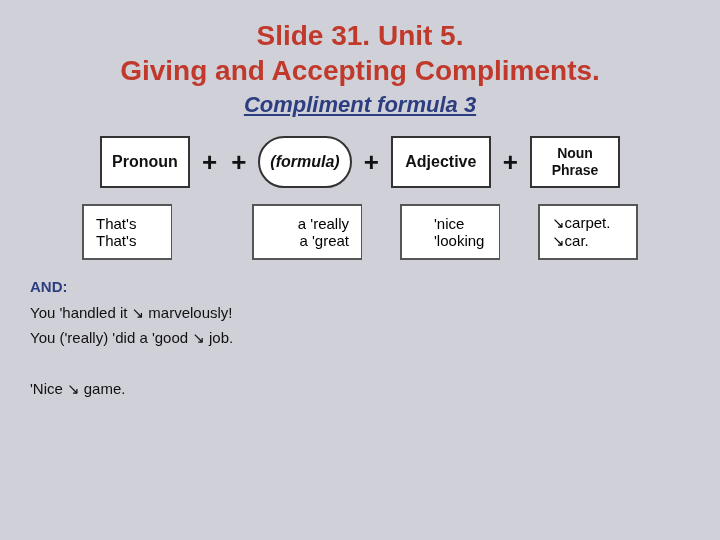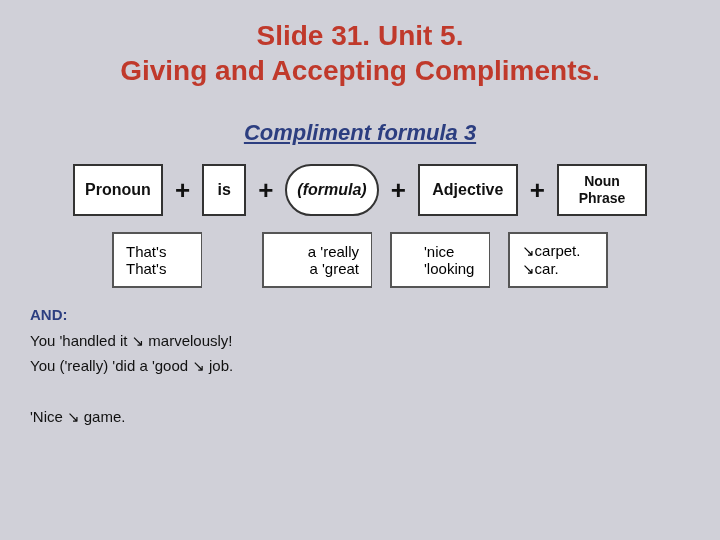--- a/index.html
+++ b/index.html
@@ -26,21 +26,20 @@
     }
 
     .subtitle {
       font-size: 22px;
       font-weight: bold;
       color: #2c3e80;
       text-align: center;
       text-decoration: underline;
       margin-bottom: 18px;
       font-style: italic;
-      margin-top: 28px;
     }
 
     .formula-row {
       display: flex;
       align-items: center;
       justify-content: center;
       gap: 10px;
       margin-bottom: 16px;
       width: 100%;
     }
@@ -95,21 +94,21 @@
       font-size: 26px;
       font-weight: bold;
       color: #111;
       padding: 0 2px;
     }
 
     .examples-row {
       display: flex;
       align-items: flex-start;
       justify-content: center;
-      gap: 4px;
+      gap: 14px;
       width: 100%;
       margin-bottom: 14px;
     }
 
     .and-section {
       width: 100%;
       padding-left: 10px;
       font-size: 15px;
       color: #111;
       line-height: 1.7;
@@ -152,23 +151,20 @@
 <div class="subtitle">
   <span>Compliment formula 3</span>
 </div>
 
 <div class="formula-area">
   <div class="formula-row">
     <div class="box box-pronoun">
       <span>Pronoun</span>
     </div>
     <span class="plus">+</span>
-    <div class="box box-is">
-      <span>is</span>
-    </div>
     <span class="plus">+</span>
     <div class="box box-really">
       <span>(formula)</span>
     </div>
     <span class="plus">+</span>
     <div class="box box-adjective">
       <span>Adjective</span>
     </div>
     <span class="plus">+</span>
     <div class="box box-noun">

